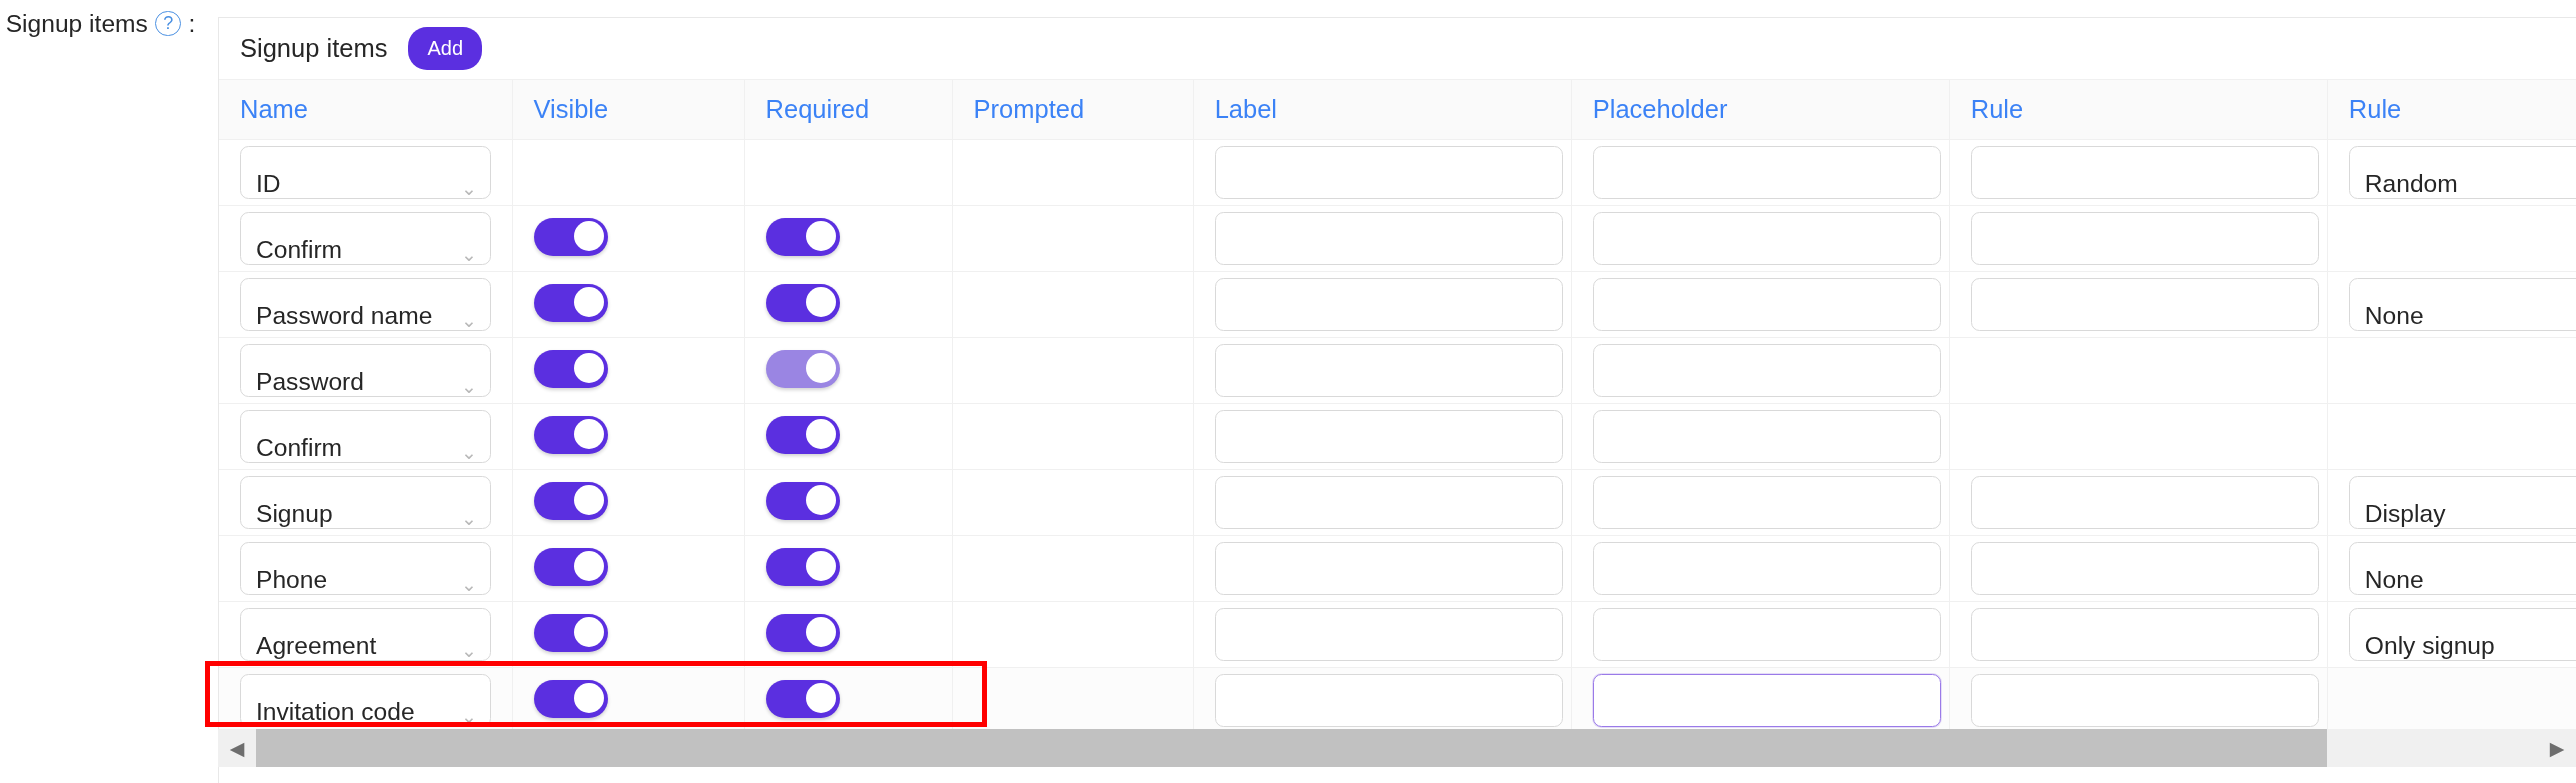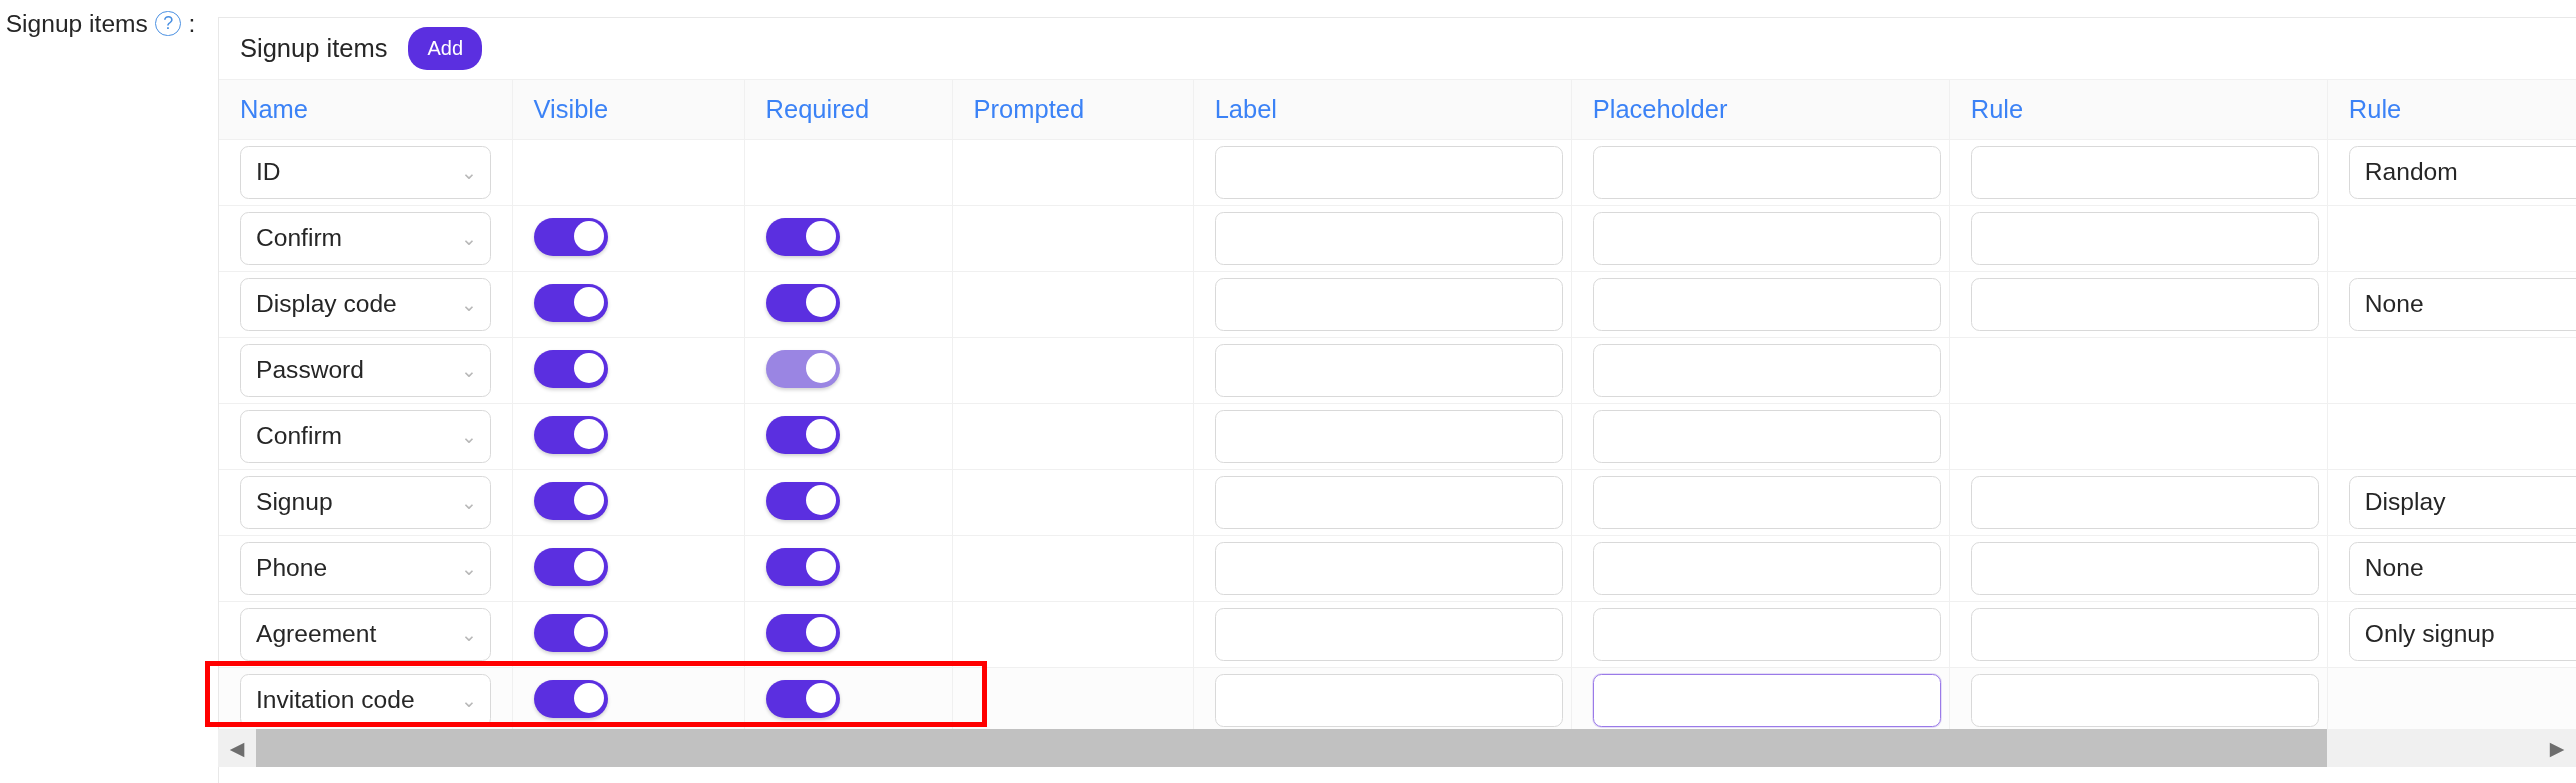--- a/index.html
+++ b/index.html
@@ -123,21 +123,21 @@
   .c-prompted { width: 241px; }
   .c-label { width: 378px; }
   .c-placeholder { width: 378px; }
   .c-regex { width: 378px; }
   .c-rule { width: 586px; }
 
   
   .select {
     position: relative;
     display: flex;
-    align-items: center;
+    align-items: flex-end;
     justify-content: space-between;
     border: 0.9px solid #d9d9d9;
     border-radius: 8.5px;
     height: 53px;
     padding: 0 13.2px 0 15px;
     background: #fff;
     font-size: 24.6px;
     color: #262626;
     cursor: pointer;
     white-space: nowrap;
@@ -303,21 +303,21 @@
               <td><div class="switch"><span class="knob"></span></div></td>
               <td></td>
               <td><input class="inp" type="text" value="" style=""></td>
               <td><input class="inp" type="text" value="" style=""></td>
               <td><input class="inp" type="text" value="" style=""></td>
               <td></td>
             </tr>
             <tr>
               <td>
                 <div class="select sel-name">
-                  <span>Display code</span>
+                  <span>Password name</span>
                   <span class="chev">⌄</span>
                 </div>
               </td>
               <td><div class="switch"><span class="knob"></span></div></td>
               <td><div class="switch"><span class="knob"></span></div></td>
               <td></td>
               <td><input class="inp" type="text" value="" style=""></td>
               <td><input class="inp" type="text" value="" style=""></td>
               <td><input class="inp" type="text" value="" style=""></td>
               <td>

